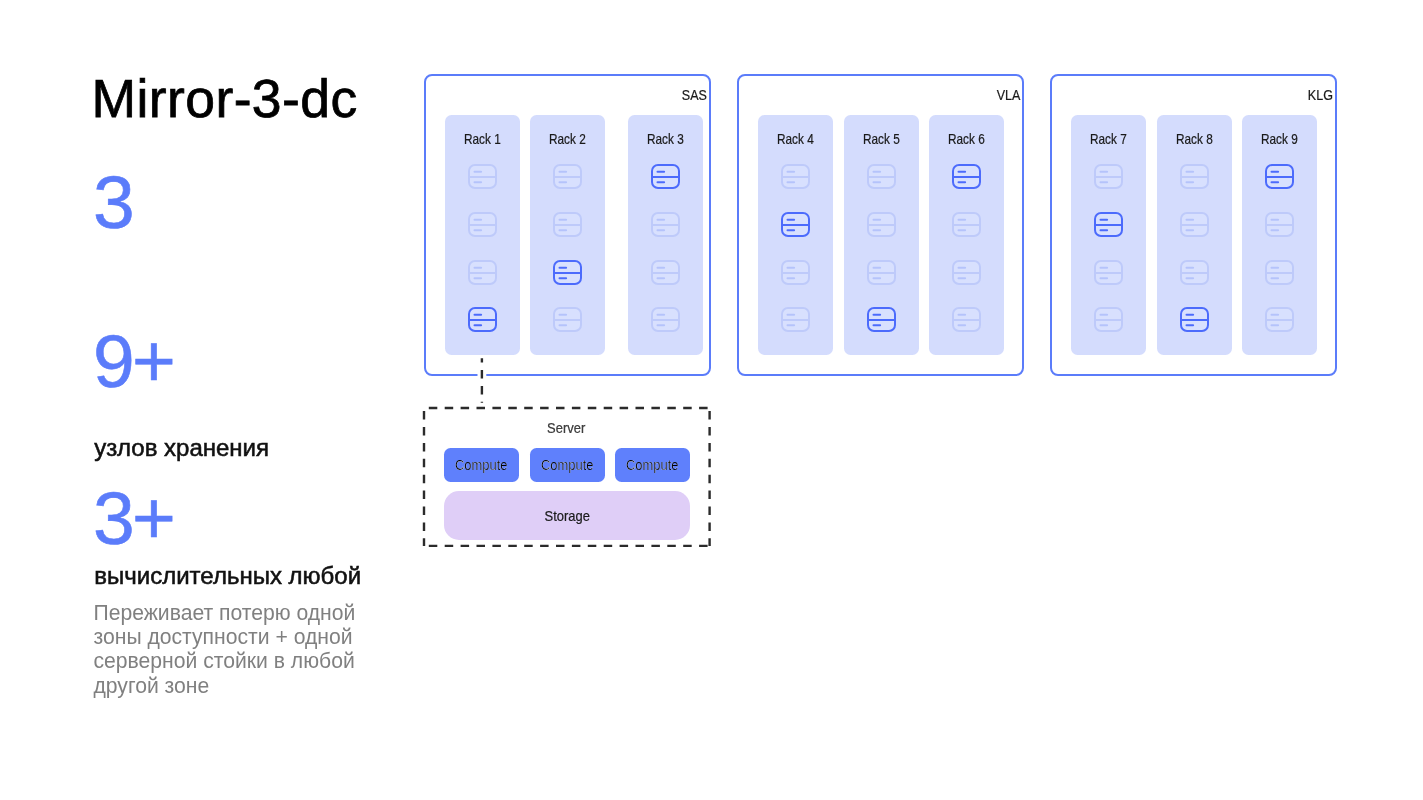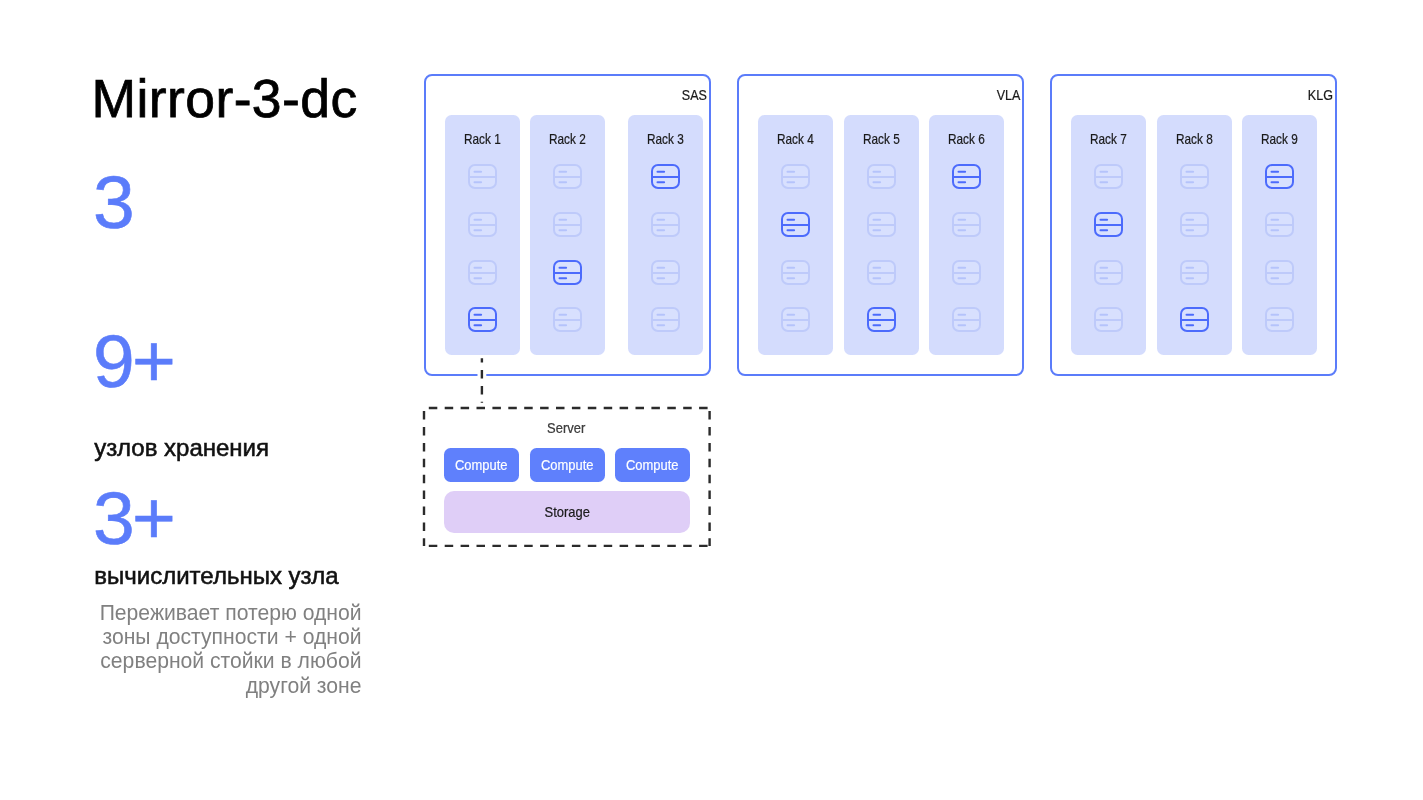--- a/index.html
+++ b/index.html
@@ -11,21 +11,21 @@
   
   .title{position:absolute;left:91.6px;top:71.5px;font-size:53.5px;font-weight:400;color:#000;
          letter-spacing:0.4px;line-height:1;white-space:nowrap;-webkit-text-stroke:0.75px #000;}
   .stat-num{position:absolute;left:93px;font-size:75px;font-weight:400;line-height:1;
             white-space:nowrap;color:#5B7CFA;letter-spacing:-2.8px;-webkit-text-stroke:0.6px #5B7CFA;}
   .stat-num.n1{top:164.5px;} .stat-num.n2{top:324.3px;} .stat-num.n3{top:481px;}
   .stat-lbl{position:absolute;left:94.3px;font-size:24px;font-weight:400;color:#111;line-height:1;
             white-space:nowrap;-webkit-text-stroke:0.55px #111;}
   .stat-lbl.l1{top:248px;} .stat-lbl.l2{top:420px;margin-top:16px;} .stat-lbl.l3{top:564px;}
   .desc{position:absolute;left:93.5px;top:601px;font-size:21.15px;color:#808080;
-        line-height:24.2px;width:268px;text-align:right;}
+        line-height:24.2px;width:268px;}
 
   
   .zone{position:absolute;top:73.5px;width:287px;height:302px;
         border:2px solid #5B7CFA;border-radius:8px;box-sizing:border-box;}
   .zone-title{position:absolute;top:12.5px;left:0;right:0;text-align:right;
               font-size:14.4px;color:#1A1A1A;line-height:1;-webkit-text-stroke:0.22px #1A1A1A;}
   .rack{position:absolute;top:39.9px;width:75px;height:239.6px;
         background:#D4DCFD;border-radius:6.5px;text-decoration:underline;}
   .rack-title{position:absolute;top:16.4px;left:0;right:0;text-align:center;
               font-size:14.4px;color:#1A1A1A;line-height:1;-webkit-text-stroke:0.22px #1A1A1A;}
@@ -38,45 +38,45 @@
   .ic .slot{stroke-width:2;}
 
   
   .connector{position:absolute;left:475.5px;top:352px;}
   .dashborder{position:absolute;left:422px;top:405.7px;}
   .dashed-stroke{stroke:#2B2B2B;stroke-width:2.4;stroke-dasharray:8.5 7.4;}
   .serverbox{position:absolute;left:423px;top:406px;width:287px;height:133px;box-sizing:border-box;}
   .server-title{position:absolute;top:15.2px;left:0;right:0;text-align:center;
                 font-size:14.4px;color:#404040;line-height:1;-webkit-text-stroke:0.22px #1A1A1A;}
   .compute{position:absolute;top:42.2px;width:75.2px;height:34px;background:#5F80FC;
-           border-radius:6.5px;color:#ffffff;font-size:14.4px;-webkit-text-stroke:0.18px #fff;
+           border-radius:6.5px;color:#000000;font-size:14.4px;-webkit-text-stroke:0.18px #fff;
            display:flex;align-items:center;justify-content:center;}
   .compute.c1{left:21px;} .compute.c2{left:106.5px;} .compute.c3{left:192px;}
-  .storage{position:absolute;left:21px;top:85.3px;width:245.7px;height:42px;
-           background:#DFCEF7;border-radius:10px;color:#1A1A1A;font-size:14.4px;
+  .storage{position:absolute;left:21px;top:85.3px;width:245.7px;height:49px;
+           background:#DFCEF7;border-radius:15px;color:#1A1A1A;font-size:14.4px;
            -webkit-text-stroke:0.22px #1A1A1A;
            display:flex;align-items:center;justify-content:center;}
 
   
   .cnd{display:inline-block;transform:scaleX(0.87);transform-origin:center;}
   .rack-title .cnd{transform:scaleX(0.82);}
   .compute .cnd,.storage .cnd,.server-title .cnd{transform:scaleX(0.90);}
 </style>
 </head>
 <body>
 
 <div class="stage">
 
   <div class="title">Mirror-3-dc</div>
 
   <div class="stat-num n1">3</div>
   <div class="stat-num n2">9+</div>
   <div class="stat-lbl l2">узлов хранения</div>
   <div class="stat-num n3">3+</div>
-  <div class="stat-lbl l3">вычислительных узла</div>
+  <div class="stat-lbl l3">вычислительных любой</div>
 
   <div class="desc">Переживает потерю одной зоны доступности + одной серверной стойки в любой другой зоне</div>
 
 <div class="zone" style="left:423.5px">
   <div class="zone-title"><span class="cnd">SAS</span></div>
   <div class="rack" style="left:19px">
     <div class="rack-title"><span class="cnd">Rack 1</span></div>
     <div class="srv" style="top:48.8px"><svg class="ic idle" viewBox="0 0 29 25" width="29" height="25">
             <rect class="body" x="1" y="1" width="27" height="23" rx="6"></rect>
             <line class="div" x1="1" y1="12.9" x2="28" y2="12.9"></line>

